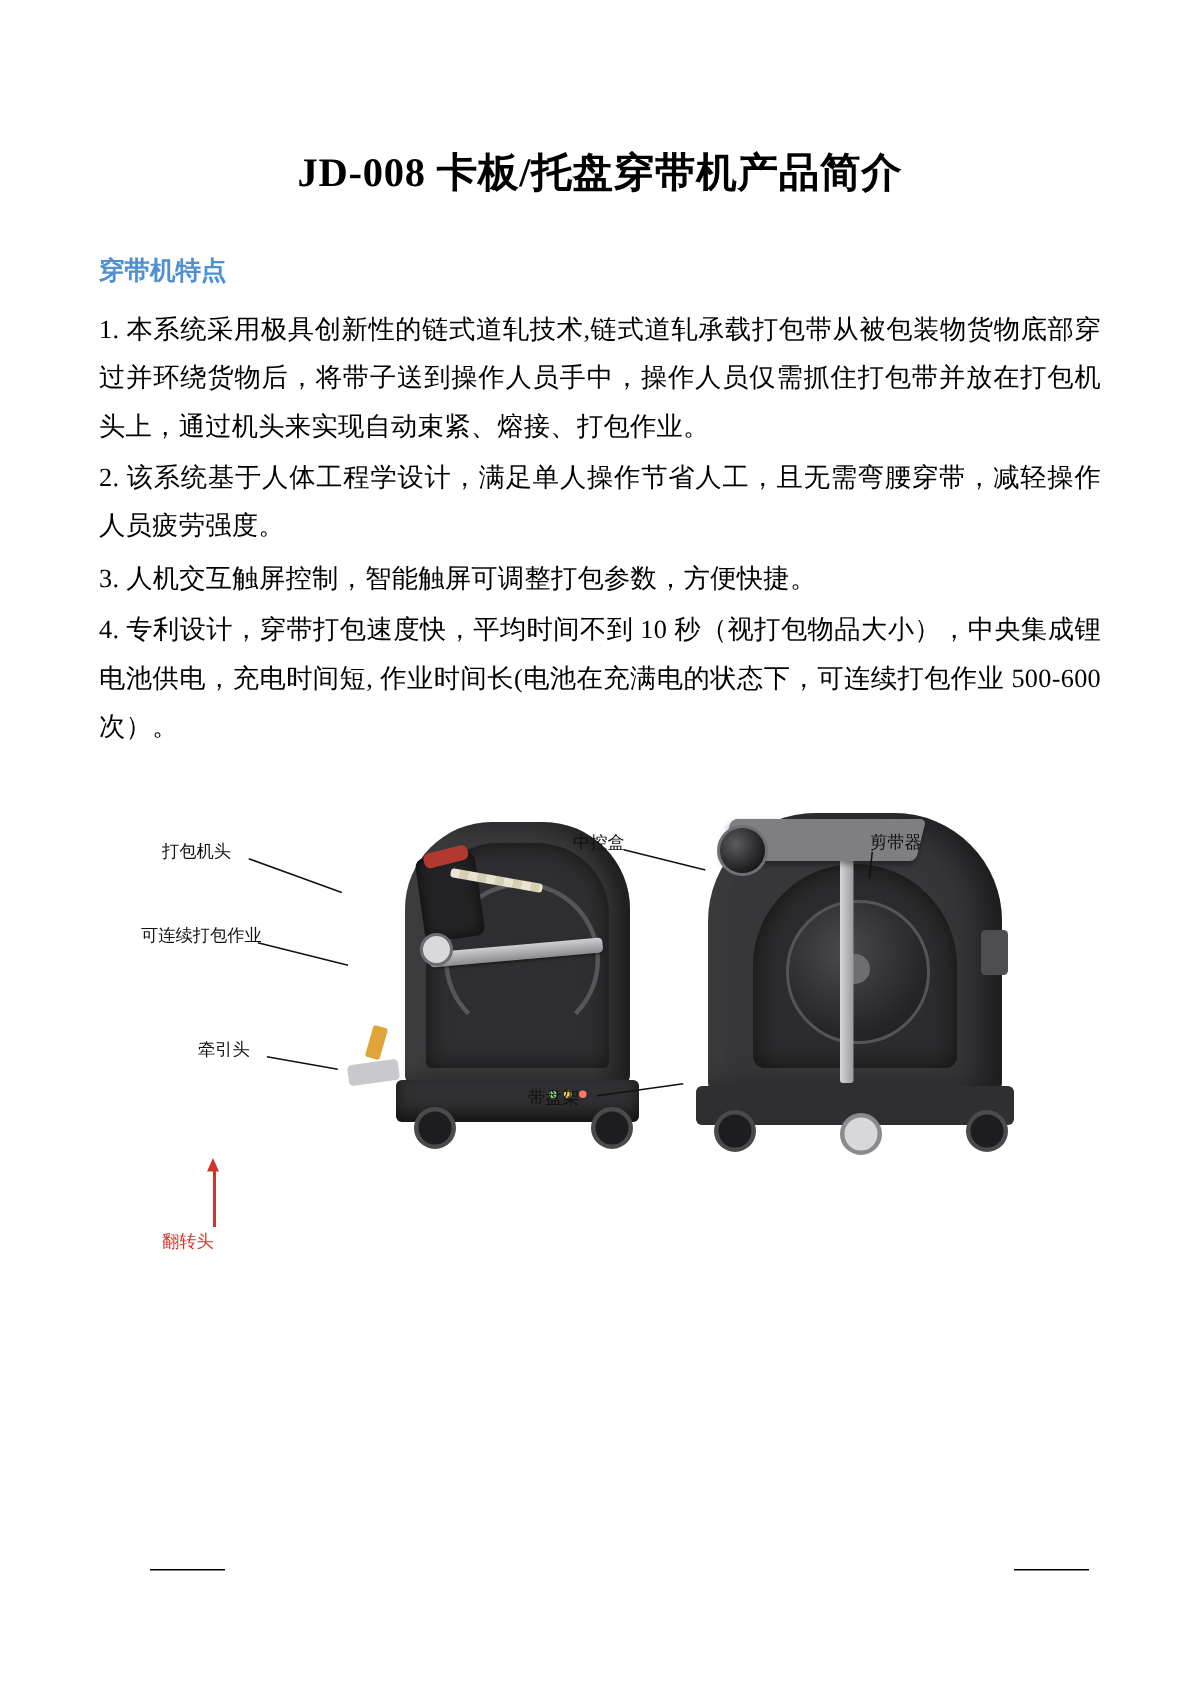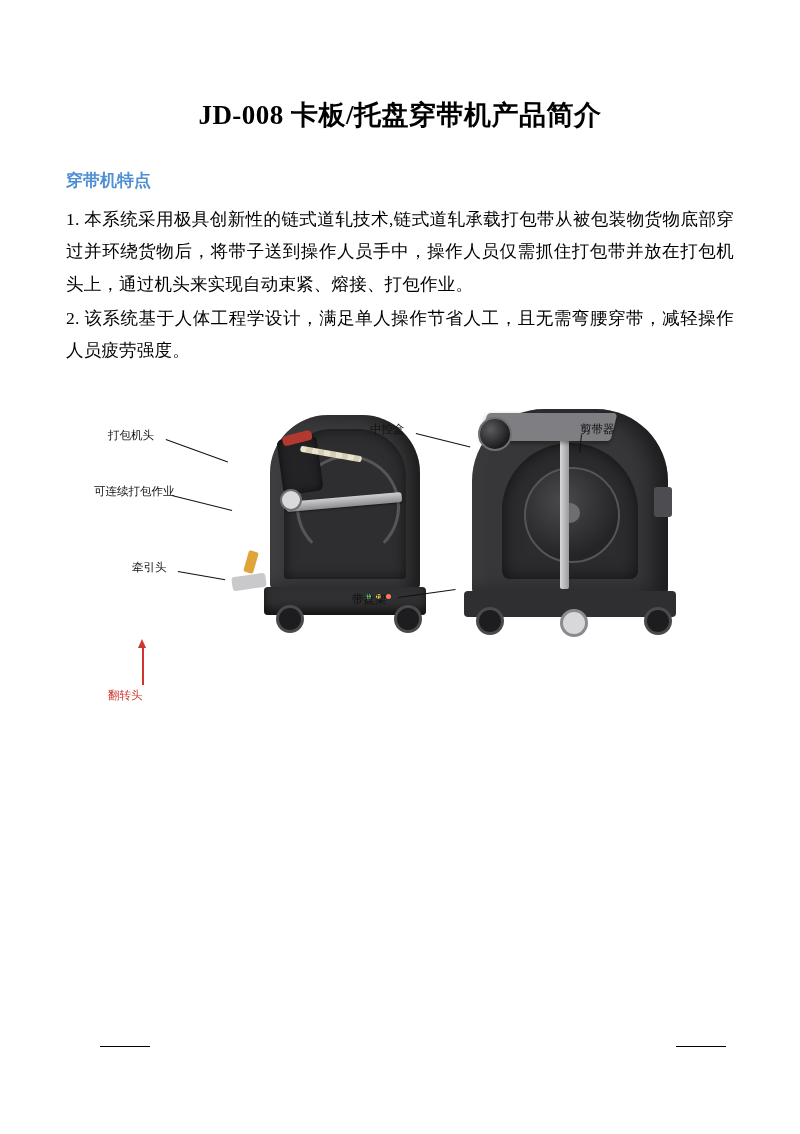--- a/index.html
+++ b/index.html
@@ -306,20 +306,22 @@
 <body>
 
 <div class="page">
 
   <h1 class="doc-title">JD-008 卡板/托盘穿带机产品简介</h1>
 
   <h2 class="section-heading">穿带机特点</h2>
 
   <p class="para">1. 本系统采用极具创新性的链式道轧技术,链式道轧承载打包带从被包装物货物底部穿过并环绕货物后，将带子送到操作人员手中，操作人员仅需抓住打包带并放在打包机头上，通过机头来实现自动束紧、熔接、打包作业。</p>
   <p class="para">2. 该系统基于人体工程学设计，满足单人操作节省人工，且无需弯腰穿带，减轻操作人员疲劳强度。</p>
+  <p class="para">3. 人机交互触屏控制，智能触屏可调整打包参数，方便快捷。</p>
+  <p class="para">4. 专利设计，穿带打包速度快，平均时间不到 10 秒（视打包物品大小），中央集成锂电池供电，充电时间短, 作业时间长(电池在充满电的状态下，可连续打包作业 500-600 次）。</p>
 
 
   <div class="structure-figure">
 
     <div class="photo-wrap">
 
       <div class="m1">
         <div class="m1-body"></div>
         <div class="m1-inner"></div>
         <div class="m1-arc"></div>
@@ -363,21 +365,21 @@
     <div class="callout" style="left:28px; top:100px;">可连续打包作业</div>
     <div class="leader" style="left:106px; top:110px; width:62px; transform: rotate(14deg);"></div>
 
     <div class="callout" style="left:66px; top:176px;">牵引头</div>
     <div class="leader" style="left:112px; top:186px; width:48px; transform: rotate(10deg);"></div>
 
     <div class="callout" style="left:42px; top:304px; color:#d0342c;">翻转头</div>
     <div class="red-line" style="left:76px; top:262px; height:38px;"></div>
     <div class="arrow-red" style="left:72px; top:254px;"></div>
 
-    <div class="callout" style="left:304px; top:38px;">中控盒</div>
+    <div class="callout" style="left:316px; top:38px;">中控盒</div>
     <div class="leader" style="left:350px; top:48px; width:56px; transform: rotate(14deg);"></div>
 
     <div class="callout" style="left:514px; top:38px;">剪带器</div>
     <div class="leader" style="left:516px; top:50px; width:18px; transform: rotate(96deg);"></div>
 
     <div class="callout" style="left:286px; top:208px;">带盘架</div>
     <div class="leader" style="left:332px; top:212px; width:58px; transform: rotate(-8deg);"></div>
 
   </div>
 

